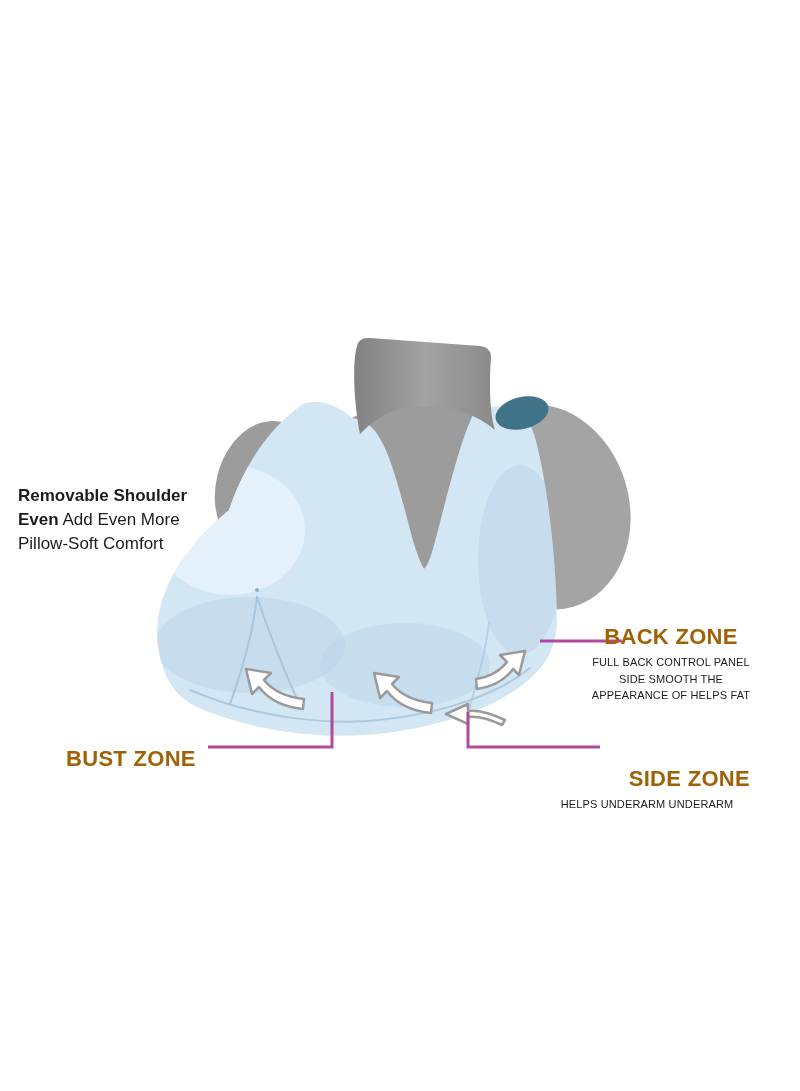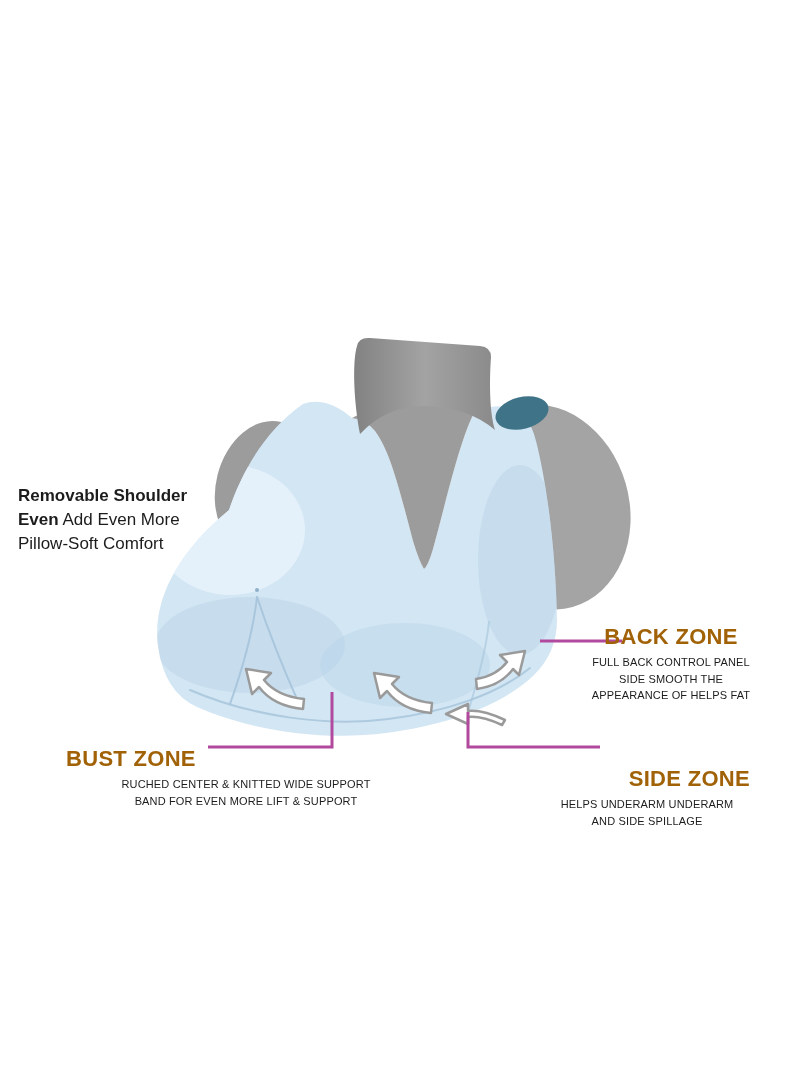--- a/index.html
+++ b/index.html
@@ -100,27 +100,22 @@
     <div class="zone-title">BACK ZONE</div>
     <div class="zone-desc">
       <div>FULL BACK CONTROL PANEL</div>
       <div>SIDE SMOOTH THE</div>
       <div>APPEARANCE OF HELPS FAT</div>
     </div>
   </div>
 
   <div class="zone bust">
     <div class="zone-title">BUST ZONE</div>
-    <div class="zone-desc">
-      <div>RUCHED CENTER &amp; KNITTED WIDE SUPPORT</div>
-      <div>BAND FOR EVEN MORE LIFT &amp; SUPPORT</div>
-    </div>
   </div>
 
   <div class="zone side">
     <div class="zone-title">SIDE ZONE</div>
     <div class="zone-desc">
       <div>HELPS UNDERARM UNDERARM</div>
-      <div>AND SIDE SPILLAGE</div>
     </div>
   </div>
 
 </div>
 
 </body></html>

